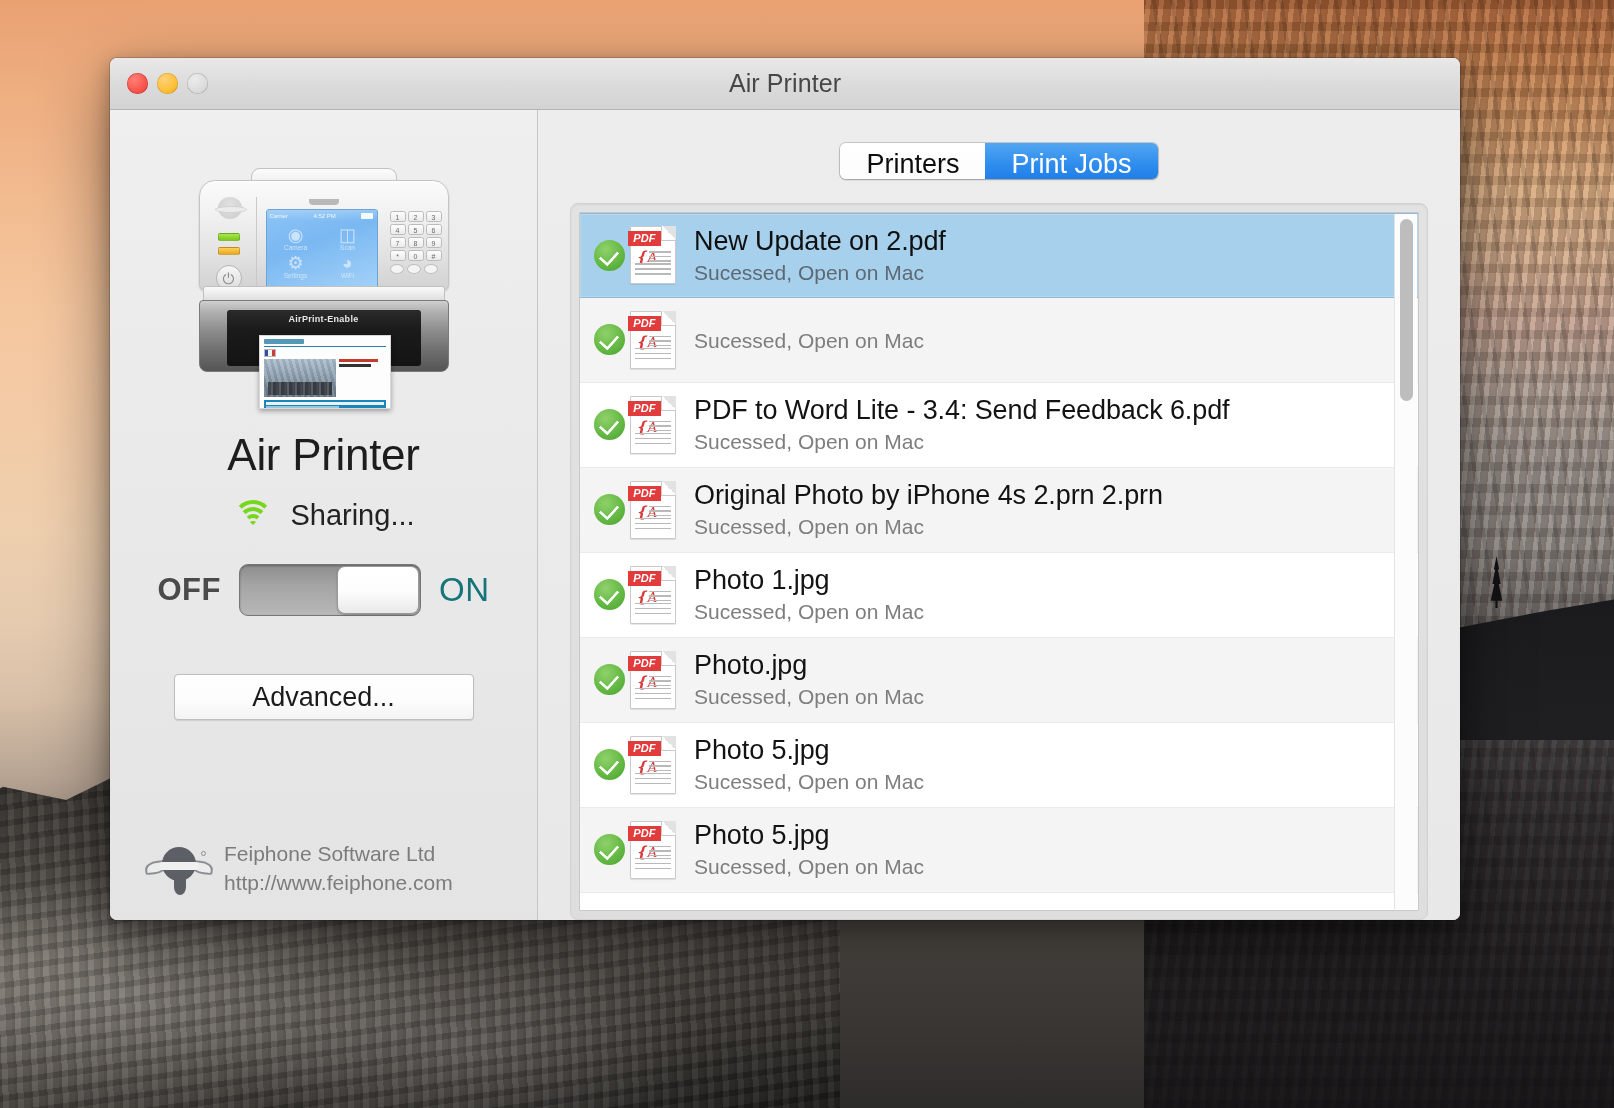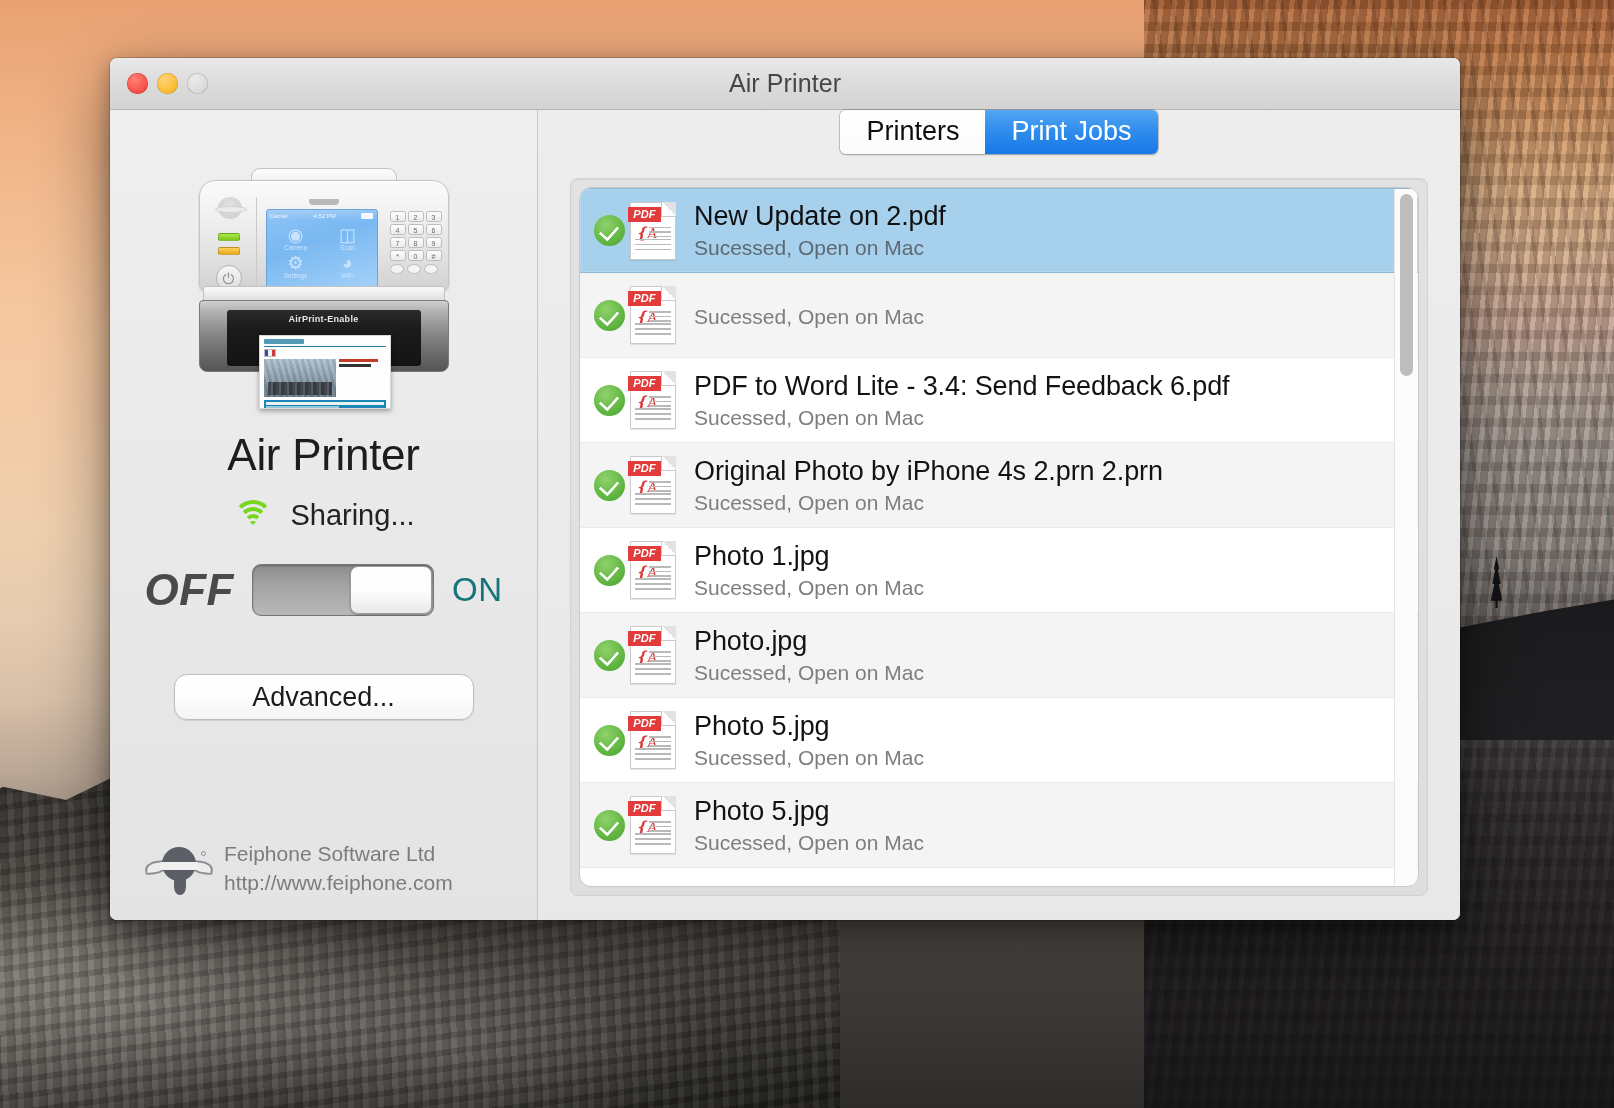--- a/index.html
+++ b/index.html
@@ -223,35 +223,35 @@
     border-left-color:transparent; border-right-color:transparent;
     border-radius:50%;
   }
   .wifi-icon i.a1 { width:40px; height:40px; top:2px; }
   .wifi-icon i.a2 { width:29px; height:29px; top:9px; }
   .wifi-icon i.a3 { width:18px; height:18px; top:16px; }
   .wifi-icon i.a4 { width:8px;  height:8px;  top:23px; border-width:4px; }
   #sharing-label { font-size:29px; color:#222; }
 
   #toggle-row { margin-top:32px; display:flex; align-items:center; gap:18px; }
-  #toggle-off { font-size:44px; font-weight:bold; color:#4a4a4a; letter-spacing:.5px;font-style:italic; }
+  #toggle-off { font-size:31px; font-weight:bold; color:#4a4a4a; letter-spacing:.5px; }
   #toggle-on  { font-size:33px; font-weight:normal; color:#16757a; letter-spacing:.5px; }
   #toggle-switch {
     width:182px; height:52px; border-radius:9px; position:relative;
     background:linear-gradient(180deg,#8d8d8d 0%, #a4a4a4 40%, #b8b8b8 100%);
     border:1px solid #777; box-shadow:inset 0 1px 2px rgba(0,0,0,.30);
   }
   #toggle-knob {
     position:absolute; right:1px; top:1px; width:82px; height:48px; border-radius:8px;
     background:linear-gradient(180deg,#ffffff 0%, #fdfdfd 52%, #e9e9e9 100%);
     border:1px solid #9a9a9a; box-shadow:0 1px 2px rgba(0,0,0,.28);
   }
 
   #advanced-button {
-    margin-top:58px; width:300px; height:46px; border-radius:13px;
+    margin-top:58px; width:300px; height:46px; border-radius:4px;
     background:linear-gradient(180deg,#ffffff 0%, #fdfdfd 55%, #f4f4f4 100%);
     border:1px solid #bdbdbd; box-shadow:0 1px 1px rgba(0,0,0,.10);
     font-size:27px; color:#1b1b1b; text-align:center; line-height:44px;
     font-family:"Liberation Sans", sans-serif;
   }
 
   #footer { position:absolute; left:38px; bottom:22px; display:flex; align-items:center; gap:14px; }
   .feiphone-logo { width:62px; height:52px; position:relative; }
   .fp-ball {
     position:absolute; left:14px; top:4px; width:34px; height:34px; border-radius:50%;
@@ -272,43 +272,43 @@
   #footer-text div { font-size:21px; color:#7c7c7c; }
 
   
   #rightpane {
     flex:1 1 auto; position:relative;
     background:linear-gradient(180deg,#ededed,#e8e8e8);
     display:flex; flex-direction:column; align-items:center;
   }
 
   #tabs {
-    display:flex; border-radius:6px; overflow:hidden;
+    margin-top:33px; display:flex; border-radius:6px; overflow:hidden;
     box-shadow:0 1px 2px rgba(0,0,0,.22), 0 0 0 1px rgba(0,0,0,.16);
-    height:44px;
+    height:36px;
   }
   .tab { padding:0 26px; height:44px; line-height:43px; font-size:27px; text-align:center; }
   .tab.inactive { background:linear-gradient(180deg,#ffffff,#fbfbfb); color:#0d0d0d; }
   .tab.active {
     background:linear-gradient(180deg,#53a6f2 0%, #2e8ced 50%, #1878e6 100%);
     color:#fff;
   }
 
   #list-panel {
     margin-top:24px; width:858px; height:718px;
     border-radius:8px;
     background:linear-gradient(180deg,#e2e2e2,#dedede);
     border:1px solid #d2d2d2;
     box-shadow:inset 0 1px 2px rgba(0,0,0,.06);
     padding:8px;
     position:relative;
   }
   #list-scroll {
     position:relative; width:100%; height:100%;
-    background:#fff; border:1px solid #c8c8c8; border-radius:12px;
+    background:#fff; border:1px solid #c8c8c8; border-radius:1px;
     overflow:hidden;
   }
   #list-rows { position:absolute; inset:0; }
   .job-row {
     position:relative; height:85px; display:flex; align-items:center;
     padding-left:14px; border-bottom:1px solid #eaeaea;
   }
   .job-row.odd  { background:#ffffff; }
   .job-row.even { background:#f4f4f4; }
   .job-row.selected {

